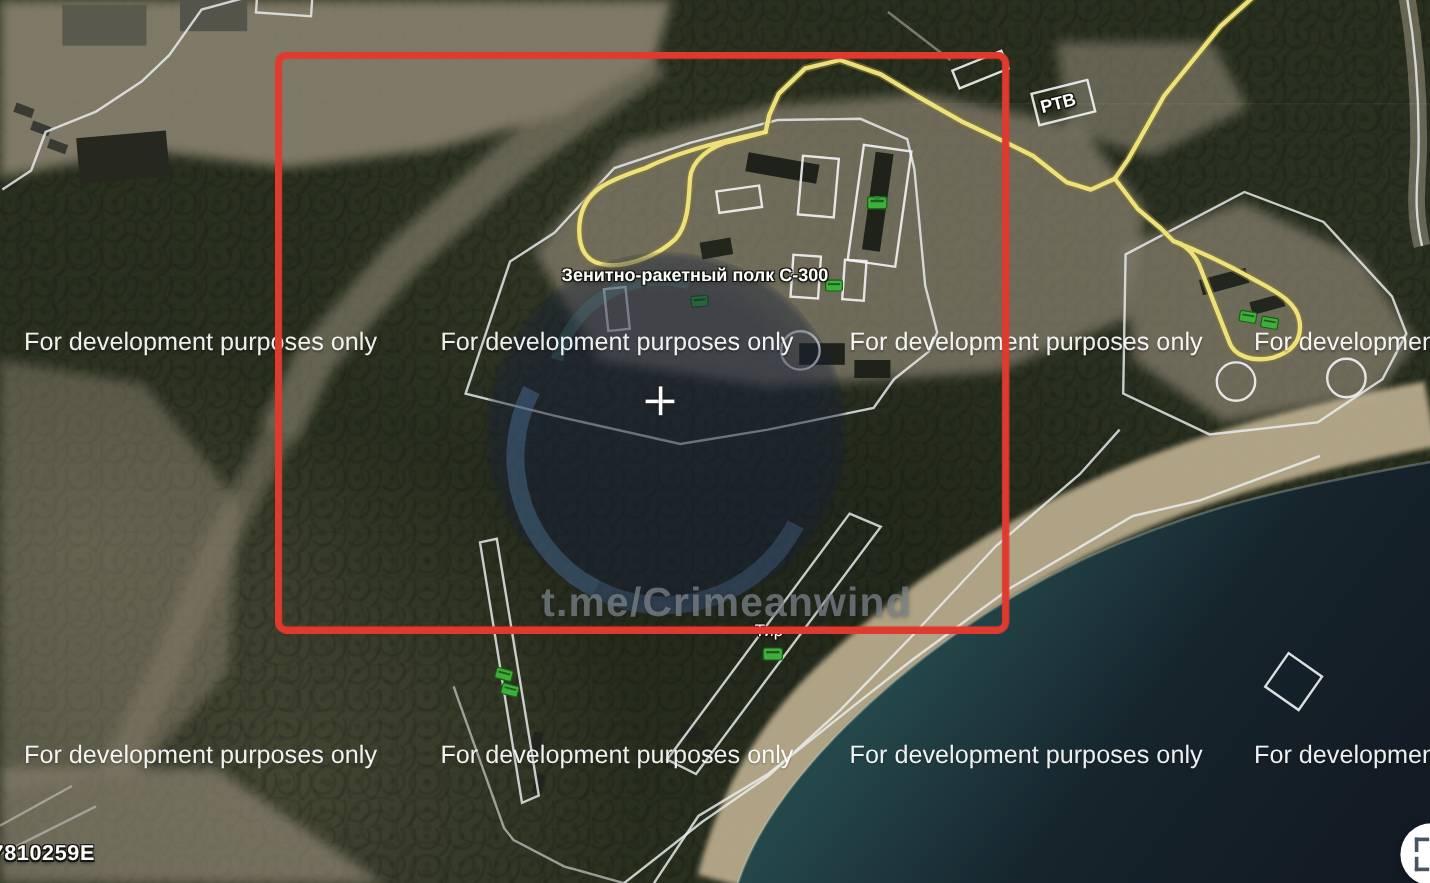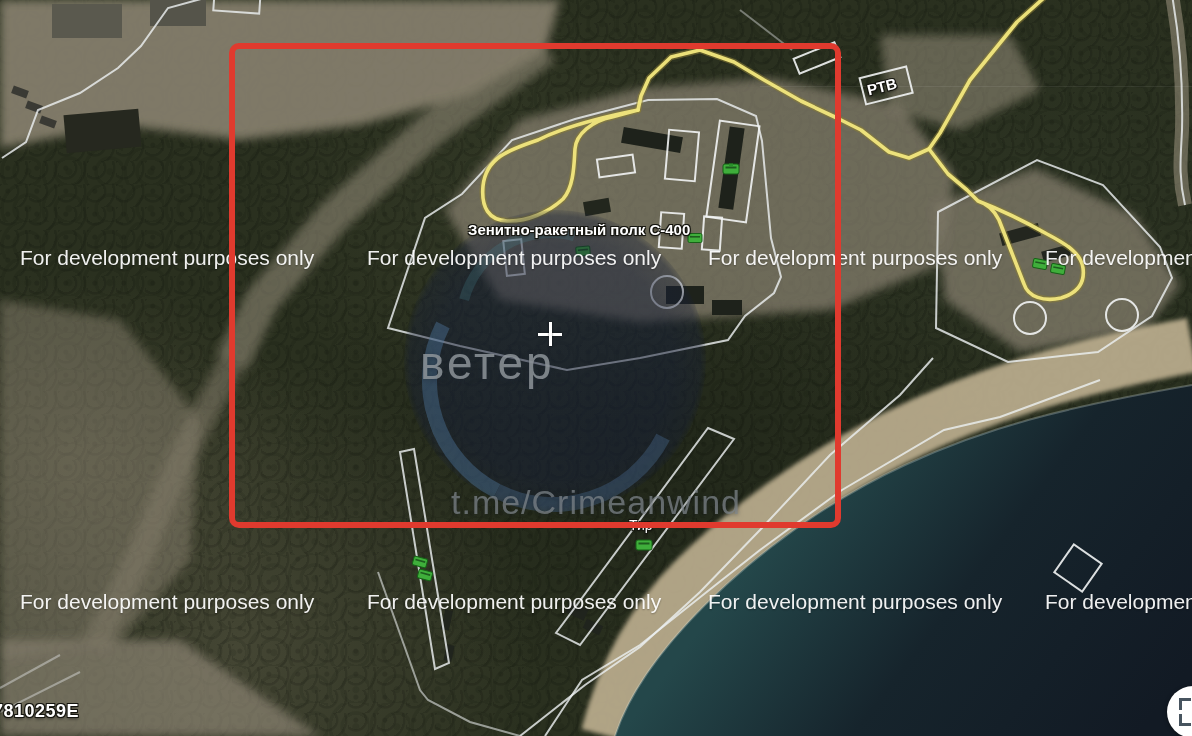--- a/index.html
+++ b/index.html
@@ -22,39 +22,39 @@
   .boundary{fill:none;stroke:var(--boundary-white);stroke-opacity:.82;stroke-width:2;}
   .marker{fill:none;stroke:var(--marker-white);stroke-opacity:.9;stroke-width:2;}
   .yellow-halo{fill:none;stroke:var(--route-yellow-halo);stroke-width:6.5;stroke-opacity:.55;
                stroke-linecap:round;stroke-linejoin:round;}
   .yellow{fill:none;stroke:var(--route-yellow);stroke-width:3.6;stroke-opacity:.95;
           stroke-linecap:round;stroke-linejoin:round;}
   .greenv{fill:var(--military-green);stroke:var(--military-green-dark);stroke-width:1;}
   .outline-txt{color:#fff;text-shadow:-1px -1px 0 #15150f,1px -1px 0 #15150f,
                -1px 1px 0 #15150f,1px 1px 0 #15150f,0 2px 3px rgba(0,0,0,.55);}
   .wm{position:absolute;z-index:5;font-size:21px;color:#fff;opacity:.93;white-space:nowrap;
-      text-shadow:0 1px 2px rgba(0,0,0,.35);}
+      text-shadow:0 1px 2px rgba(0,0,0,.35);margin-top:28px;}
   .site-label{position:absolute;left:468px;top:221px;z-index:5;font-size:15px;font-weight:bold;
       white-space:nowrap;}
   .rtv-label{position:absolute;left:867px;top:78px;z-index:5;font-size:15px;font-weight:bold;
       transform:rotate(-14deg);}
   .tir-label{position:absolute;left:629px;top:517px;z-index:4;font-size:14px;font-weight:normal;}
   .cw-logo{position:absolute;left:404px;top:210px;width:302px;height:302px;border-radius:50%;
       z-index:2;background:radial-gradient(circle at 50% 50%, rgba(23,31,56,.52) 0 55%,
       rgba(23,31,56,.4) 68%, rgba(23,31,56,0) 72%);}
   .cw-logo::before{content:"";position:absolute;left:18px;top:40px;width:232px;height:232px;
       border-radius:50%;border:15px solid transparent;
       border-left-color:rgba(86,128,172,.38);border-bottom-color:rgba(86,128,172,.3);
       transform:rotate(-18deg);}
   .cw-logo::after{content:"";position:absolute;left:52px;top:18px;width:170px;height:170px;
       border-radius:50%;border:10px solid transparent;border-top-color:rgba(72,142,156,.22);
       transform:rotate(-30deg);}
   .cw-name{position:absolute;z-index:3;font-size:46px;letter-spacing:3px;
       color:rgba(146,152,158,.82);text-shadow:0 1px 5px rgba(30,40,52,.5);white-space:nowrap;}
-  .cw-url{position:absolute;left:451px;top:483px;z-index:3;font-size:34px;font-weight:normal;
+  .cw-url{position:absolute;left:451px;top:483px;z-index:3;font-size:34px;font-weight:bold;
       letter-spacing:1px;color:rgba(128,134,140,.72);text-shadow:0 1px 4px rgba(25,32,40,.45);
       white-space:nowrap;}
   .red-box{position:absolute;left:229px;top:43px;width:612px;height:485px;box-sizing:border-box;
       border:6px solid var(--annotation-red);border-radius:10px;z-index:6;}
   .crosshair{position:absolute;left:538px;top:322px;width:24px;height:24px;z-index:5;}
   .crosshair span{position:absolute;background:#fff;box-shadow:0 0 2px rgba(0,0,0,.6);}
   .crosshair .h{left:0;top:10.5px;width:24px;height:3px;}
   .crosshair .v{left:10.5px;top:0;width:3px;height:24px;}
   .coords{position:absolute;left:-7px;top:701px;z-index:7;font-size:18px;font-weight:bold;
       letter-spacing:.5px;}
@@ -195,24 +195,23 @@
       <g transform="translate(1058 269) rotate(10)">
           <rect class="greenv" x="-7" y="-4.5" width="14" height="9" rx="1.5"></rect>
           <rect x="-5" y="-2" width="10" height="1.6" fill="#1e5c1e"></rect>
         </g>
     </g>
   </svg>
 
   <div class="seam"></div>
 
   <div class="cw-logo"></div>
-  <div class="cw-name" style="left:420px;top:336px">ветер</div>
   <div class="cw-url">t.me/Crimeanwind</div>
 
-  <div class="site-label outline-txt">Зенитно-ракетный полк С-400</div>
+  <div class="site-label outline-txt">Зенитно-ракетный полк С-300</div>
   <div class="rtv-label outline-txt">РТВ</div>
   <div class="tir-label outline-txt">Тир</div>
 
   <div class="wm" style="left:20px;top:246px">For development purposes only</div>
   <div class="wm" style="left:367px;top:246px">For development purposes only</div>
   <div class="wm" style="left:708px;top:246px">For development purposes only</div>
   <div class="wm" style="left:1045px;top:246px">For development purposes only</div>
 
   <div class="wm" style="left:20px;top:590px">For development purposes only</div>
   <div class="wm" style="left:367px;top:590px">For development purposes only</div>

